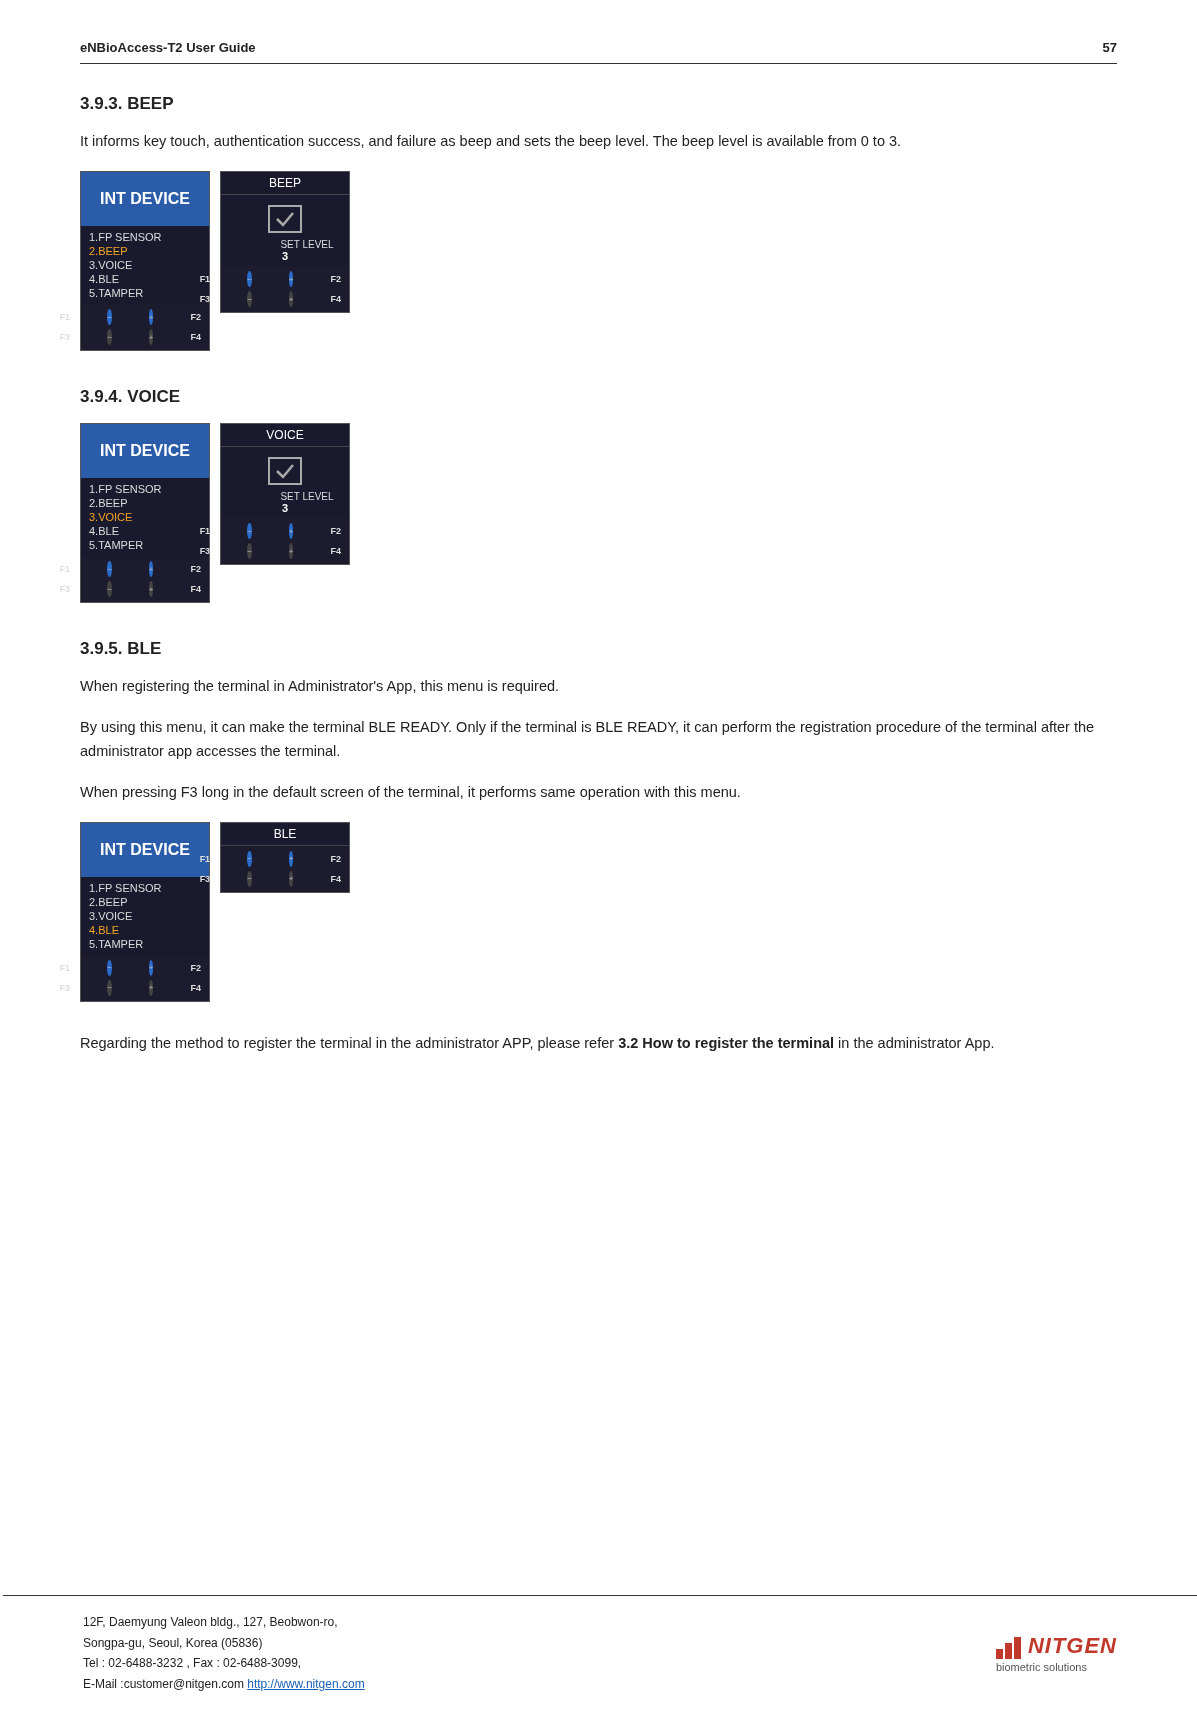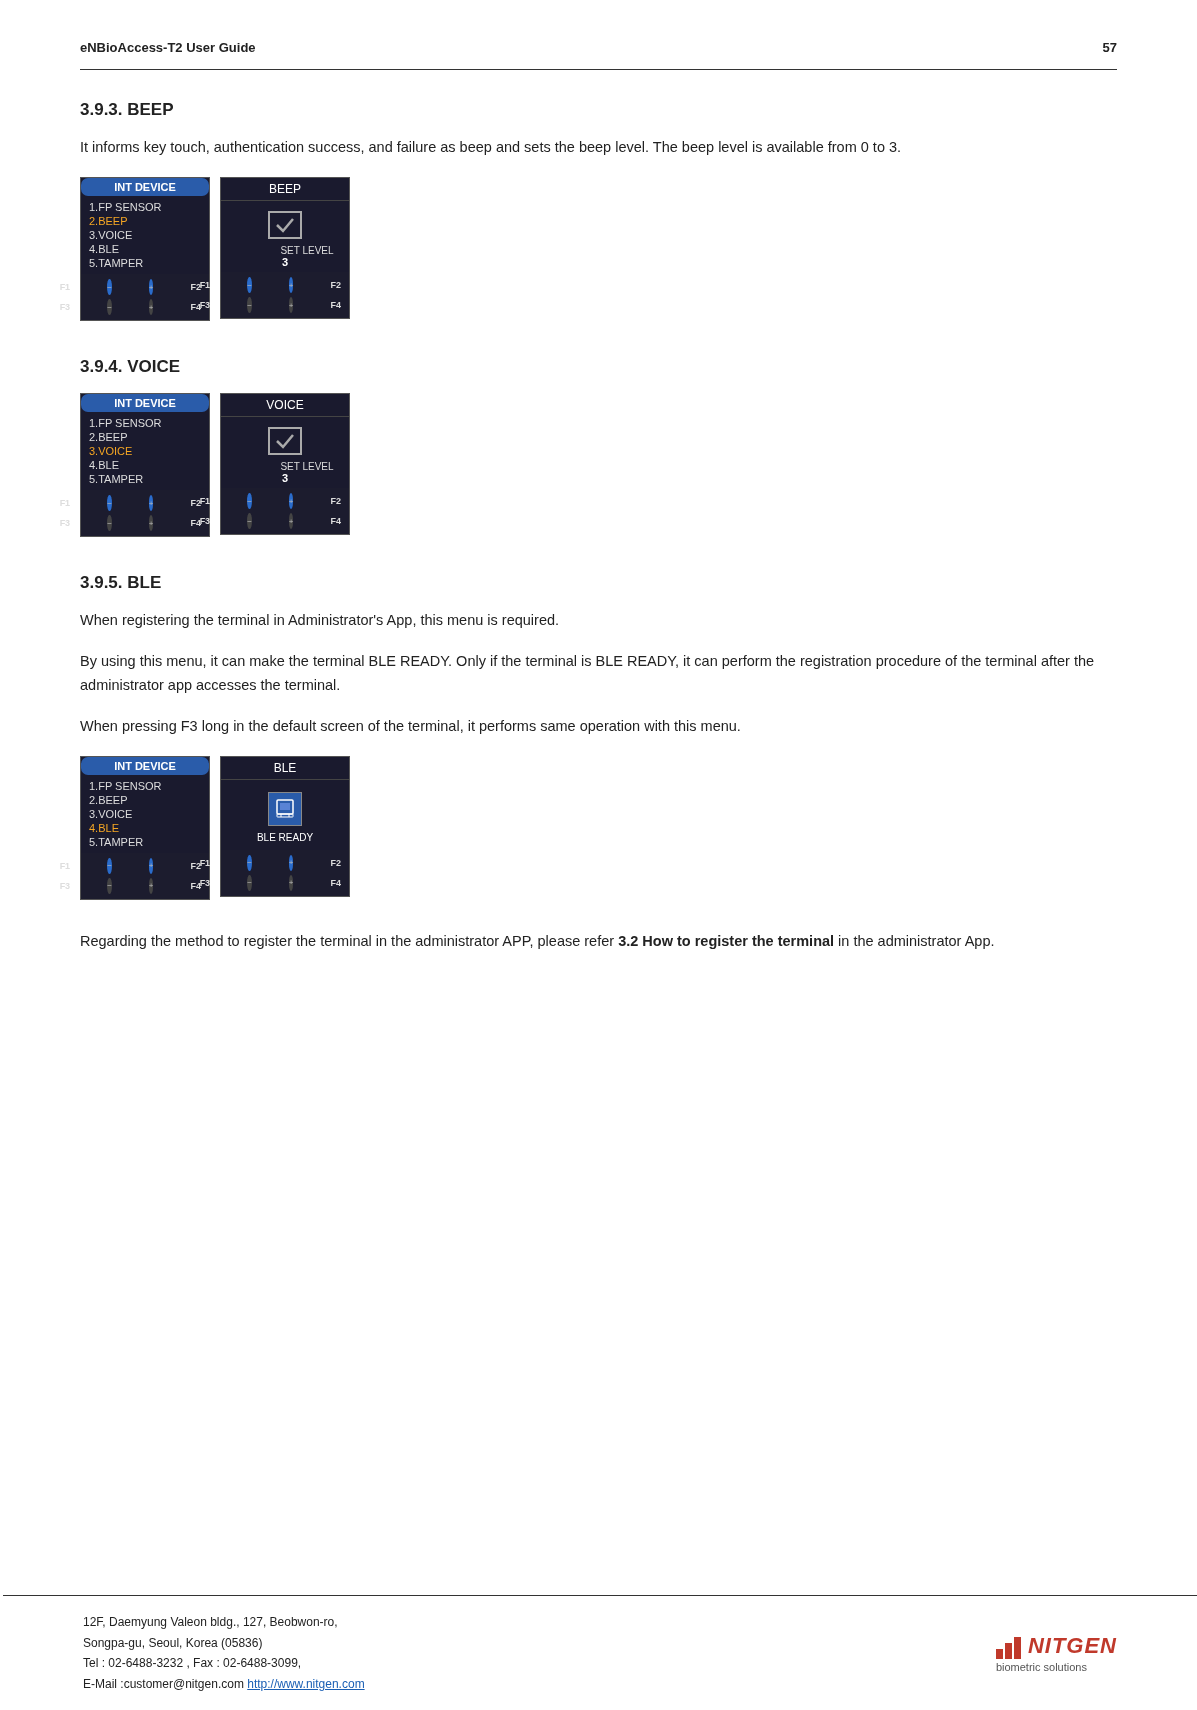--- a/index.html
+++ b/index.html
@@ -15,21 +15,21 @@
 
     .page-container {
       padding: 40px 80px 40px 80px;
     }
 
     .page-header {
       display: flex;
       justify-content: space-between;
       align-items: center;
       border-bottom: 1.5px solid #333;
-      padding-bottom: 14px;
+      padding-bottom: 8px;
       margin-bottom: 30px;
     }
 
     .header-title {
       font-size: 13px;
       font-weight: bold;
     }
 
     .header-page {
       font-size: 13px;
@@ -58,25 +58,24 @@
     
     .int-device-panel {
       width: 130px;
       background: #1a1a2e;
       border: 1px solid #555;
     }
 
     .int-device-header {
       background: #2a5caa;
       color: #fff;
-      font-size: 11px;
+      font-size: 16px;
       font-weight: bold;
       text-align: center;
-      padding: 3px 0;
-      border-radius: 7px;
+      padding: 18px 0;
     }
 
     .int-device-menu {
       padding: 4px 8px;
     }
 
     .int-device-menu .menu-item {
       font-size: 11px;
       color: #ddd;
       padding: 1px 0;
@@ -447,33 +446,20 @@
             <div class="btn-round">
                 <span class="btn-arrow">+</span>
               </div>
             <span class="btn-f">F4</span>
           </div>
         </div>
       </div>
 
       <div class="right-panel">
         <div class="right-panel-header">BLE</div>
-        <div class="right-panel-content">
-          <div class="ble-icon">
-            <svg width="22" height="22" viewBox="0 0 22 22" fill="none" xmlns="http://www.w3.org/2000/svg">
-
-              <rect x="3" y="2" width="16" height="14" rx="1" stroke="#fff" stroke-width="1.5" fill="none"></rect>
-              <rect x="6" y="5" width="10" height="7" fill="#88aaff" opacity="0.5"></rect>
-              <rect x="3" y="16" width="16" height="3" rx="0.5" stroke="#fff" stroke-width="1" fill="none"></rect>
-              <line x1="7" y1="16" x2="7" y2="19" stroke="#fff" stroke-width="1"></line>
-              <line x1="15" y1="16" x2="15" y2="19" stroke="#fff" stroke-width="1"></line>
-            </svg>
-          </div>
-          <div class="ble-ready-label">BLE READY</div>
-        </div>
         <div class="panel-bottom-btns">
           <div class="btn-grid-row">
             <span class="btn-f">F1</span>
             <div class="btn-round blue-btn">
                 <span class="btn-arrow">−</span>
               </div>
             <div class="btn-round blue-btn">
                 <span class="btn-arrow">+</span>
               </div>
             <span class="btn-f">F2</span>

